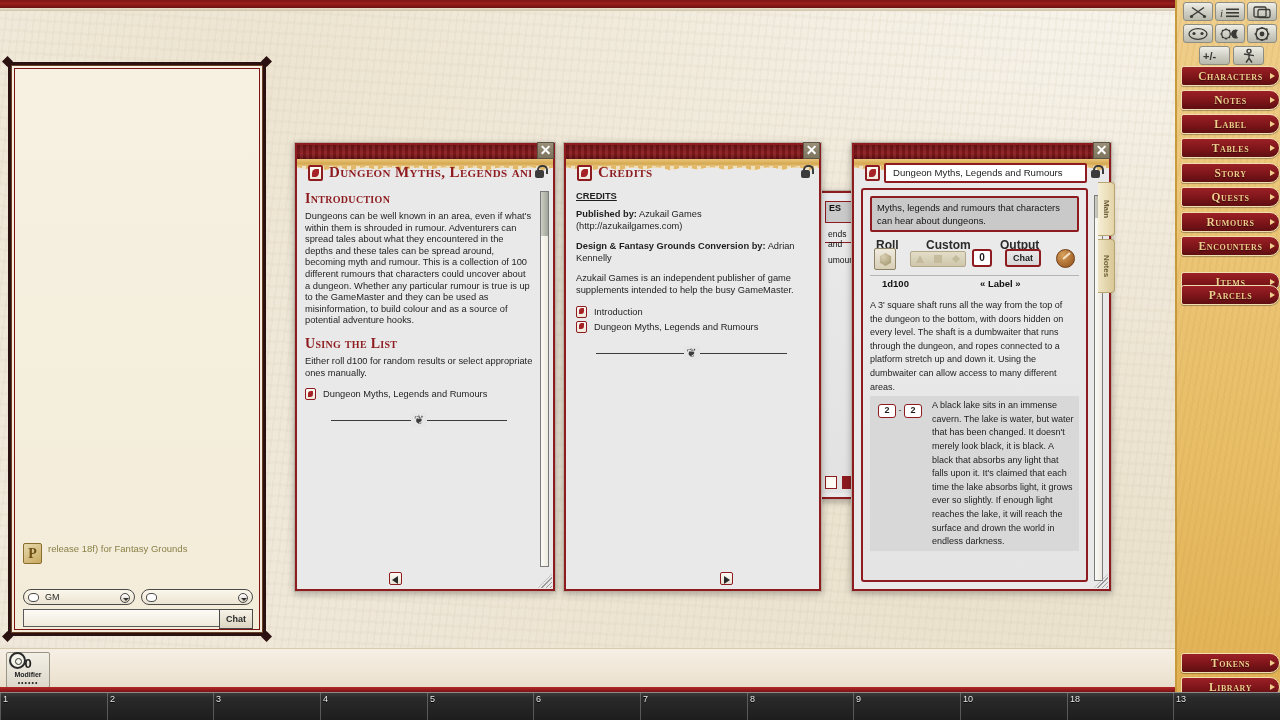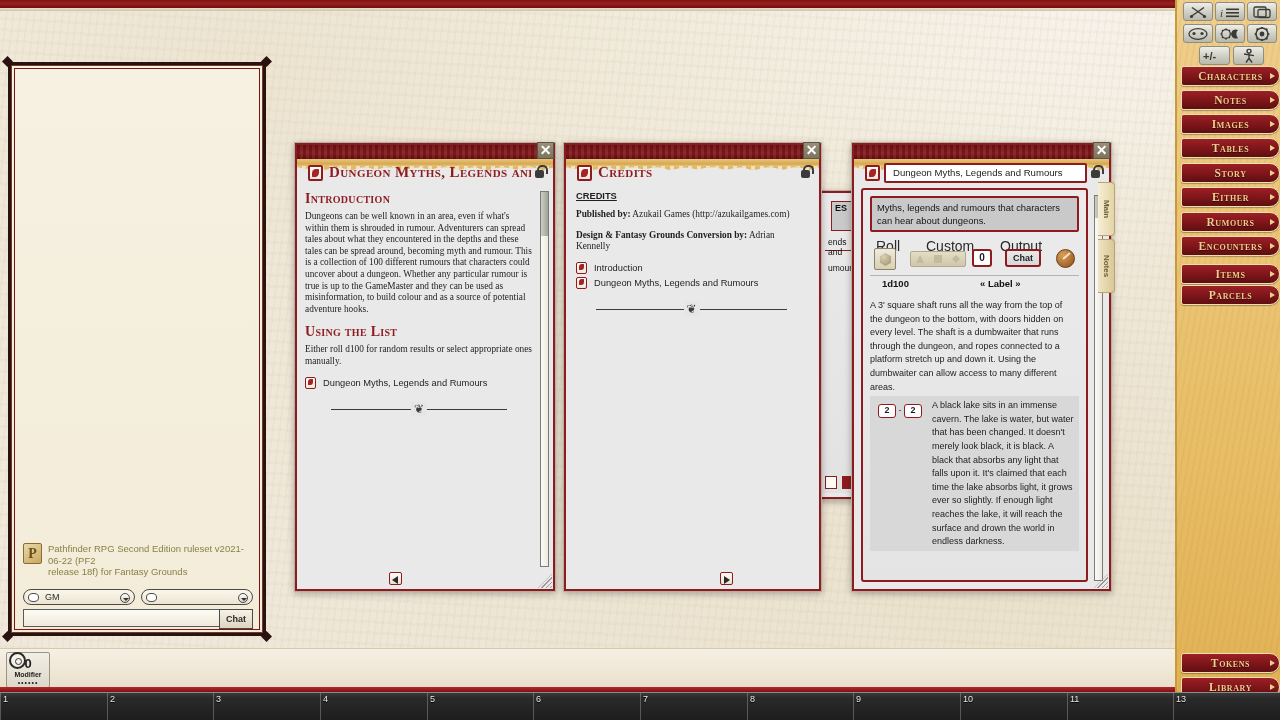--- a/index.html
+++ b/index.html
@@ -214,21 +214,21 @@
     clip-path:polygon(100% 0,100% 100%,0 100%);
   }
 
   
   .fg-h{
     font-family:"Liberation Serif", serif;
     font-variant:small-caps; font-weight:bold;
     color:#8d1b1f; font-size:14px; letter-spacing:.3px; margin-bottom:4px;
   }
   .fg-p{
-    font-family:Liberation Serif, serif;
+    font-family:Liberation Sans, sans-serif;
     font-size:9.3px; line-height:11.6px; color:#1e1e1e; margin-bottom:9px;
   }
   .fg-u{
     font-family:"Liberation Sans", sans-serif;
     font-size:9.3px; font-weight:bold; color:#1e1e1e;
     text-decoration:underline; margin-bottom:8px;
   }
   .fg-b{ font-weight:bold; }
   .fg-link{
     display:flex; align-items:center; gap:7px; margin-bottom:3px;
@@ -288,21 +288,21 @@
   }
   .tbl-desc{
     position:absolute; left:7px; right:7px; top:6px; height:36px;
     background:#c9c9c9; border:2px solid #8d1b1f; border-radius:2px;
     font-size:9.4px; line-height:13px; color:#141414; padding:3px 5px;
   }
   .tbl-ctrlrow{
     position:absolute; left:7px; right:7px; top:48px; height:38px;
     border-bottom:1px solid #b4b4b4;
   }
-  .ctl-lbl{ position:absolute; font-size:14px; color:#2a2a2a; font-weight:normal; }
+  .ctl-lbl{ position:absolute; font-size:12px; color:#2a2a2a; font-weight:bold; }
   .roll-die{
     position:absolute; left:4px; top:10px; width:22px; height:22px;
     background:linear-gradient(180deg,#efeade,#d8cfb6);
     border:1px solid #8d8straight; border:1px solid #8d8166; border-radius:2px;
   }
   .roll-die:after{
     content:""; position:absolute; left:4px; top:4px; width:13px; height:13px;
     background:radial-gradient(circle at 35% 30%,#d9cfb2,#9a8c63);
     clip-path:polygon(50% 0,93% 25%,93% 75%,50% 100%,7% 75%,7% 25%);
   }
@@ -421,21 +421,20 @@
 <div id="chatpanel">
   <div class="panel-corner" style="left:-9px;top:-9px"></div>
   <div class="panel-corner" style="right:-9px;top:-9px"></div>
   <div class="panel-corner" style="left:-9px;bottom:-9px"></div>
   <div class="panel-corner" style="right:-9px;bottom:-9px"></div>
 
   <div class="chat-log">
     <div class="chat-msg" style="top:470px">
       <div class="chat-icon">P</div>
       <div class="chat-text">
-        <span class="l">Pathfinder RPG Second Edition ruleset v2021-06-22 (PF2</span>
         <span class="l">release 18f) for Fantasy Grounds</span>
 
       </div>
     </div>
 
   </div>
 
   <div class="chat-selects">
     <div class="chat-select">
       <span class="bubble"></span>
@@ -450,21 +449,21 @@
   </div>
 
   <div class="chat-entry">
     <div class="chat-btn">Chat</div>
   </div>
 </div>
 
 <div class="fgwin" style="left:815px;top:190px;width:52px;height:310px;z-index:1">
   <div class="frame" style="border-color:#8d1b1f;background:#e9e9e9">
     <div class="body" style="top:4px">
-      <div style="margin:4px 3px 0 9px;height:30px;background:#c9c9c9;border:1px solid #8d1b1f;font-size:9px;font-weight:bold;color:#111;padding-left:3px;line-height:12px">ES</div>
+      <div style="margin:4px 3px 0 3px;height:22px;background:#c9c9c9;border:1px solid #8d1b1f;font-size:9px;font-weight:bold;color:#111;padding-left:3px;line-height:12px">ES</div>
       <div style="margin:6px 3px 0 3px;height:14px;border-bottom:1px solid #8d1b1f;font-size:8.5px;color:#111;padding-left:3px">ends and</div>
       <div style="margin:12px 3px 0 3px;font-size:8.5px;color:#111;padding-left:3px">umours</div>
       <div style="position:absolute;left:3px;bottom:4px;width:12px;height:13px;border:1.5px solid #8d1b1f;background:#fdfbf4"></div>
       <div style="position:absolute;left:20px;bottom:4px;right:3px;height:13px;background:#8d1b1f"></div>
     </div>
   </div>
 </div>
 
 <div class="fgwin" style="left:294px;top:142px;width:262px;height:450px;z-index:3">
   <div class="frame">
@@ -508,20 +507,21 @@
     <div class="lockicon"></div>
 
     <div class="body" style="top:46px;bottom:22px;left:10px;right:12px;background:transparent">
       <div class="fg-u">CREDITS</div>
       <div class="fg-p">
         <span class="fg-b">Published by:</span><span> Azukail Games (http://azukailgames.com)</span>
       </div>
       <div class="fg-p">
         <span class="fg-b">Design &amp; Fantasy Grounds Conversion by:</span><span> Adrian Kennelly</span>
       </div>
+      <div class="fg-p">Azukail Games is an independent publisher of game supplements intended to help the busy GameMaster.</div>
       <div class="fg-link">
         <span class="ico"></span>
         <span class="txt">Introduction</span>
       </div>
       <div class="fg-link">
         <span class="ico"></span>
         <span class="txt">Dungeon Myths, Legends and Rumours</span>
       </div>
       <div class="divider" style="margin:14px 20px 0 20px">
         <span class="orn">❦</span>
@@ -659,27 +659,27 @@
     <svg width="14" height="15" viewBox="0 0 14 15">
         <g stroke="#3a3a36" stroke-width="1.4" fill="none">
       <circle cx="7" cy="2.6" r="2"></circle>
           <path d="M7 4.8v5M2 5.5l10 1.6M4 14l3-4.2 3 4.2"></path>
         </g>
       </svg>
   </div>
 
   <div class="navbtn" style="top:66px">Characters</div>
   <div class="navbtn" style="top:90px">Notes</div>
-  <div class="navbtn" style="top:114px">Images</div>
+  <div class="navbtn" style="top:114px">Label</div>
   <div class="navbtn" style="top:163px">Story</div>
   <div class="navbtn" style="top:138px">Tables</div>
-  <div class="navbtn" style="top:187px">Either</div>
+  <div class="navbtn" style="top:187px">Quests</div>
   <div class="navbtn" style="top:212px">Rumours</div>
   <div class="navbtn" style="top:236px">Encounters</div>
-  <div class="navbtn" style="top:264px">Items</div>
+  <div class="navbtn" style="top:272px">Items</div>
   <div class="navbtn" style="top:285px">Parcels</div>
 
   <div class="navbtn" style="top:653px">Tokens</div>
   <div class="navbtn" style="top:677px">Library</div>
 </div>
 
 <div id="dicetray">
   <div class="modifier-box">
     <div class="num">0</div>
     <div class="lbl">Modifier</div>
@@ -704,16 +704,16 @@
     <div class="ticklabel" style="left: 534px;">6</div>
     <div class="tickmark" style="left: 640px;"></div>
     <div class="ticklabel" style="left: 641px;">7</div>
     <div class="tickmark" style="left: 747px;"></div>
     <div class="ticklabel" style="left: 748px;">8</div>
     <div class="tickmark" style="left: 853px;"></div>
     <div class="ticklabel" style="left: 854px;">9</div>
     <div class="tickmark" style="left: 960px;"></div>
     <div class="ticklabel" style="left: 961px;">10</div>
     <div class="tickmark" style="left: 1067px;"></div>
-    <div class="ticklabel" style="left: 1068px;">11</div>
+    <div class="ticklabel" style="left: 1068px;">18</div>
     <div class="tickmark" style="left: 1173px;"></div>
     <div class="ticklabel" style="left: 1174px;">13</div>
   </div>
 
 </body></html>

